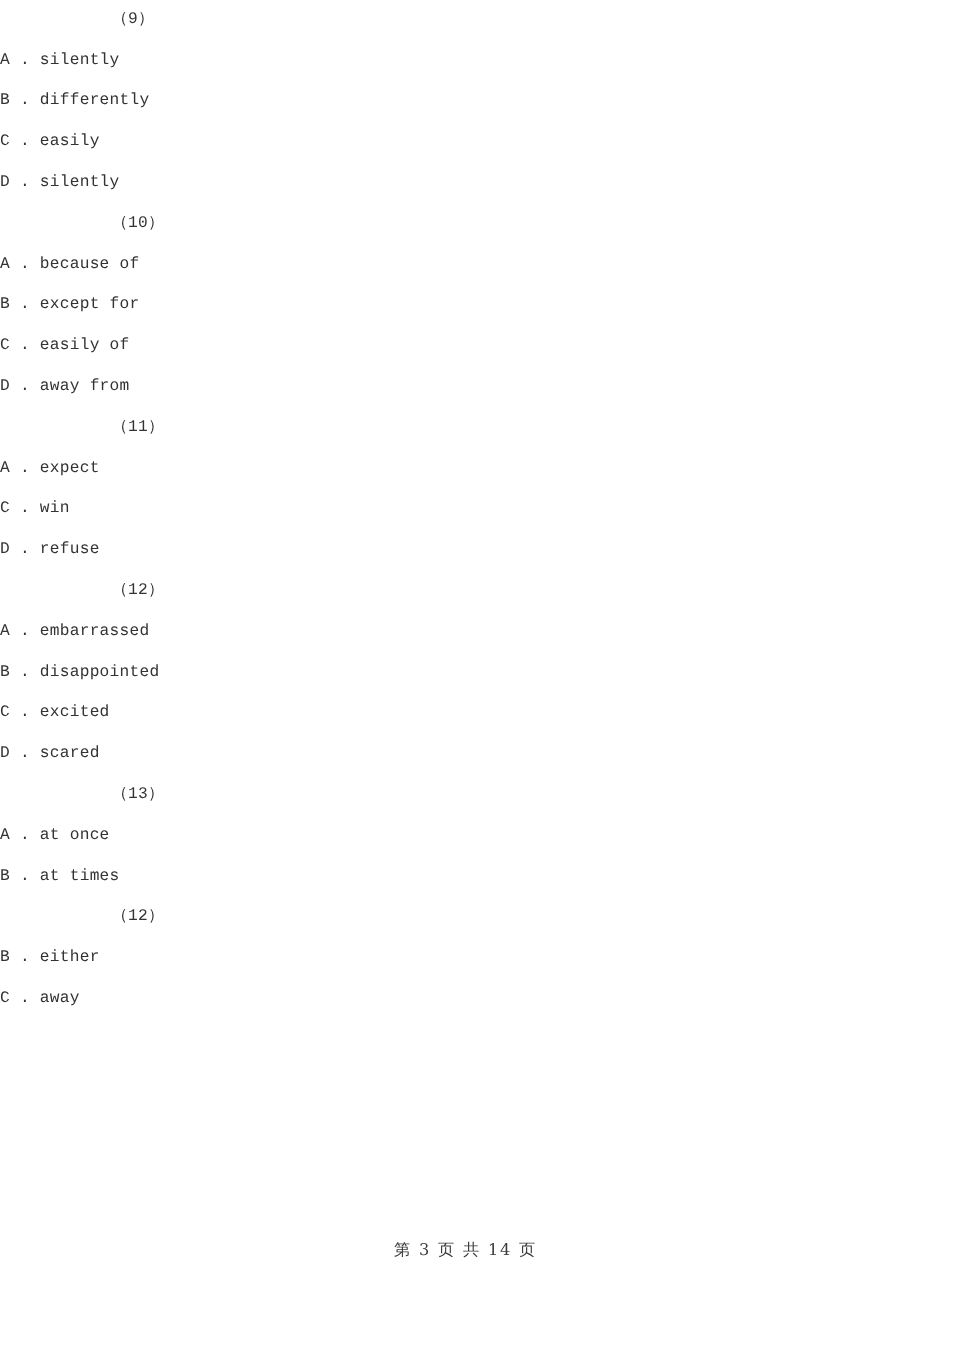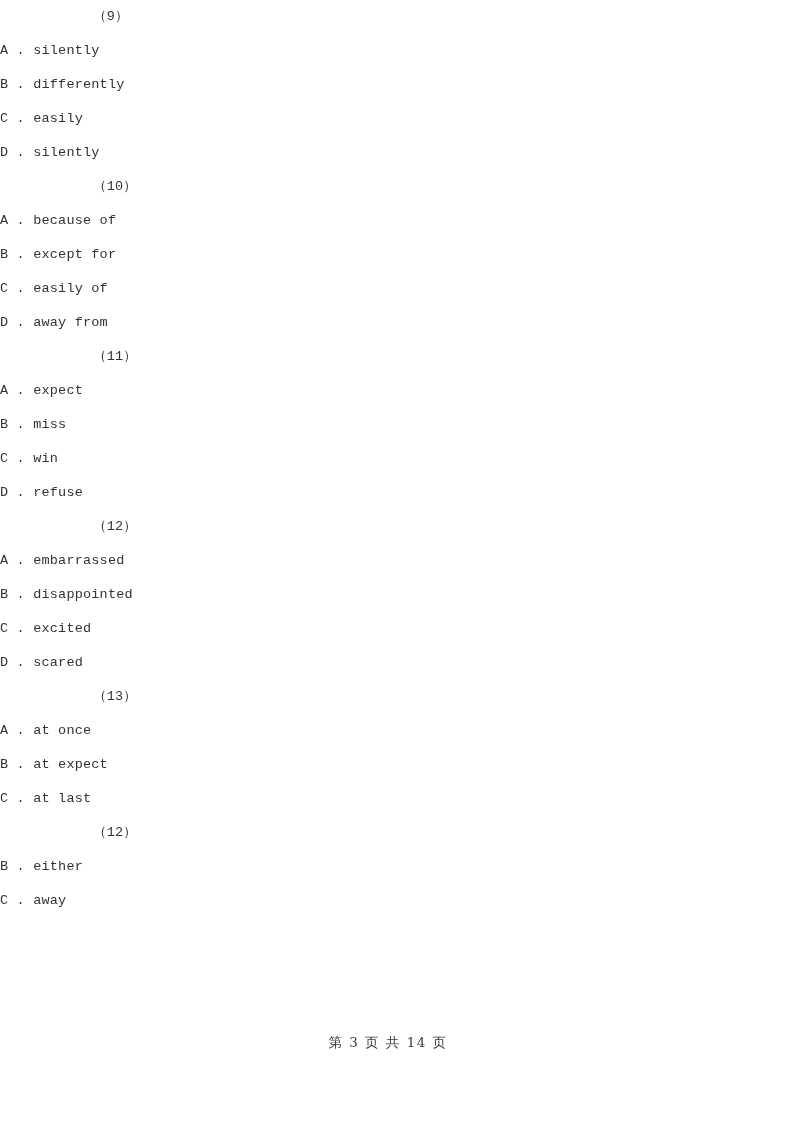--- a/index.html
+++ b/index.html
@@ -78,38 +78,36 @@
       <div class="question-number">（10）</div>
       <div class="option">A . because of</div>
       <div class="option">B . except for</div>
       <div class="option">C . easily of</div>
       <div class="option">D . away from</div>
     </div>
 
     <div class="question-block">
       <div class="question-number">（11）</div>
       <div class="option">A . expect</div>
-      <div class="option">B . miss</div>
       <div class="option">C . win</div>
       <div class="option">D . refuse</div>
     </div>
 
     <div class="question-block">
       <div class="question-number">（12）</div>
       <div class="option">A . embarrassed</div>
       <div class="option">B . disappointed</div>
       <div class="option">C . excited</div>
       <div class="option">D . scared</div>
     </div>
 
     <div class="question-block">
       <div class="question-number">（13）</div>
       <div class="option">A . at once</div>
-      <div class="option">B . at expect</div>
-      <div class="option">C . at last</div>
+      <div class="option">B . at times</div>
     </div>
 
     <div class="question-block">
       <div class="question-number">（12）</div>
       <div class="option">B . either</div>
       <div class="option">C . away</div>
     </div>
 
   </div>
 

